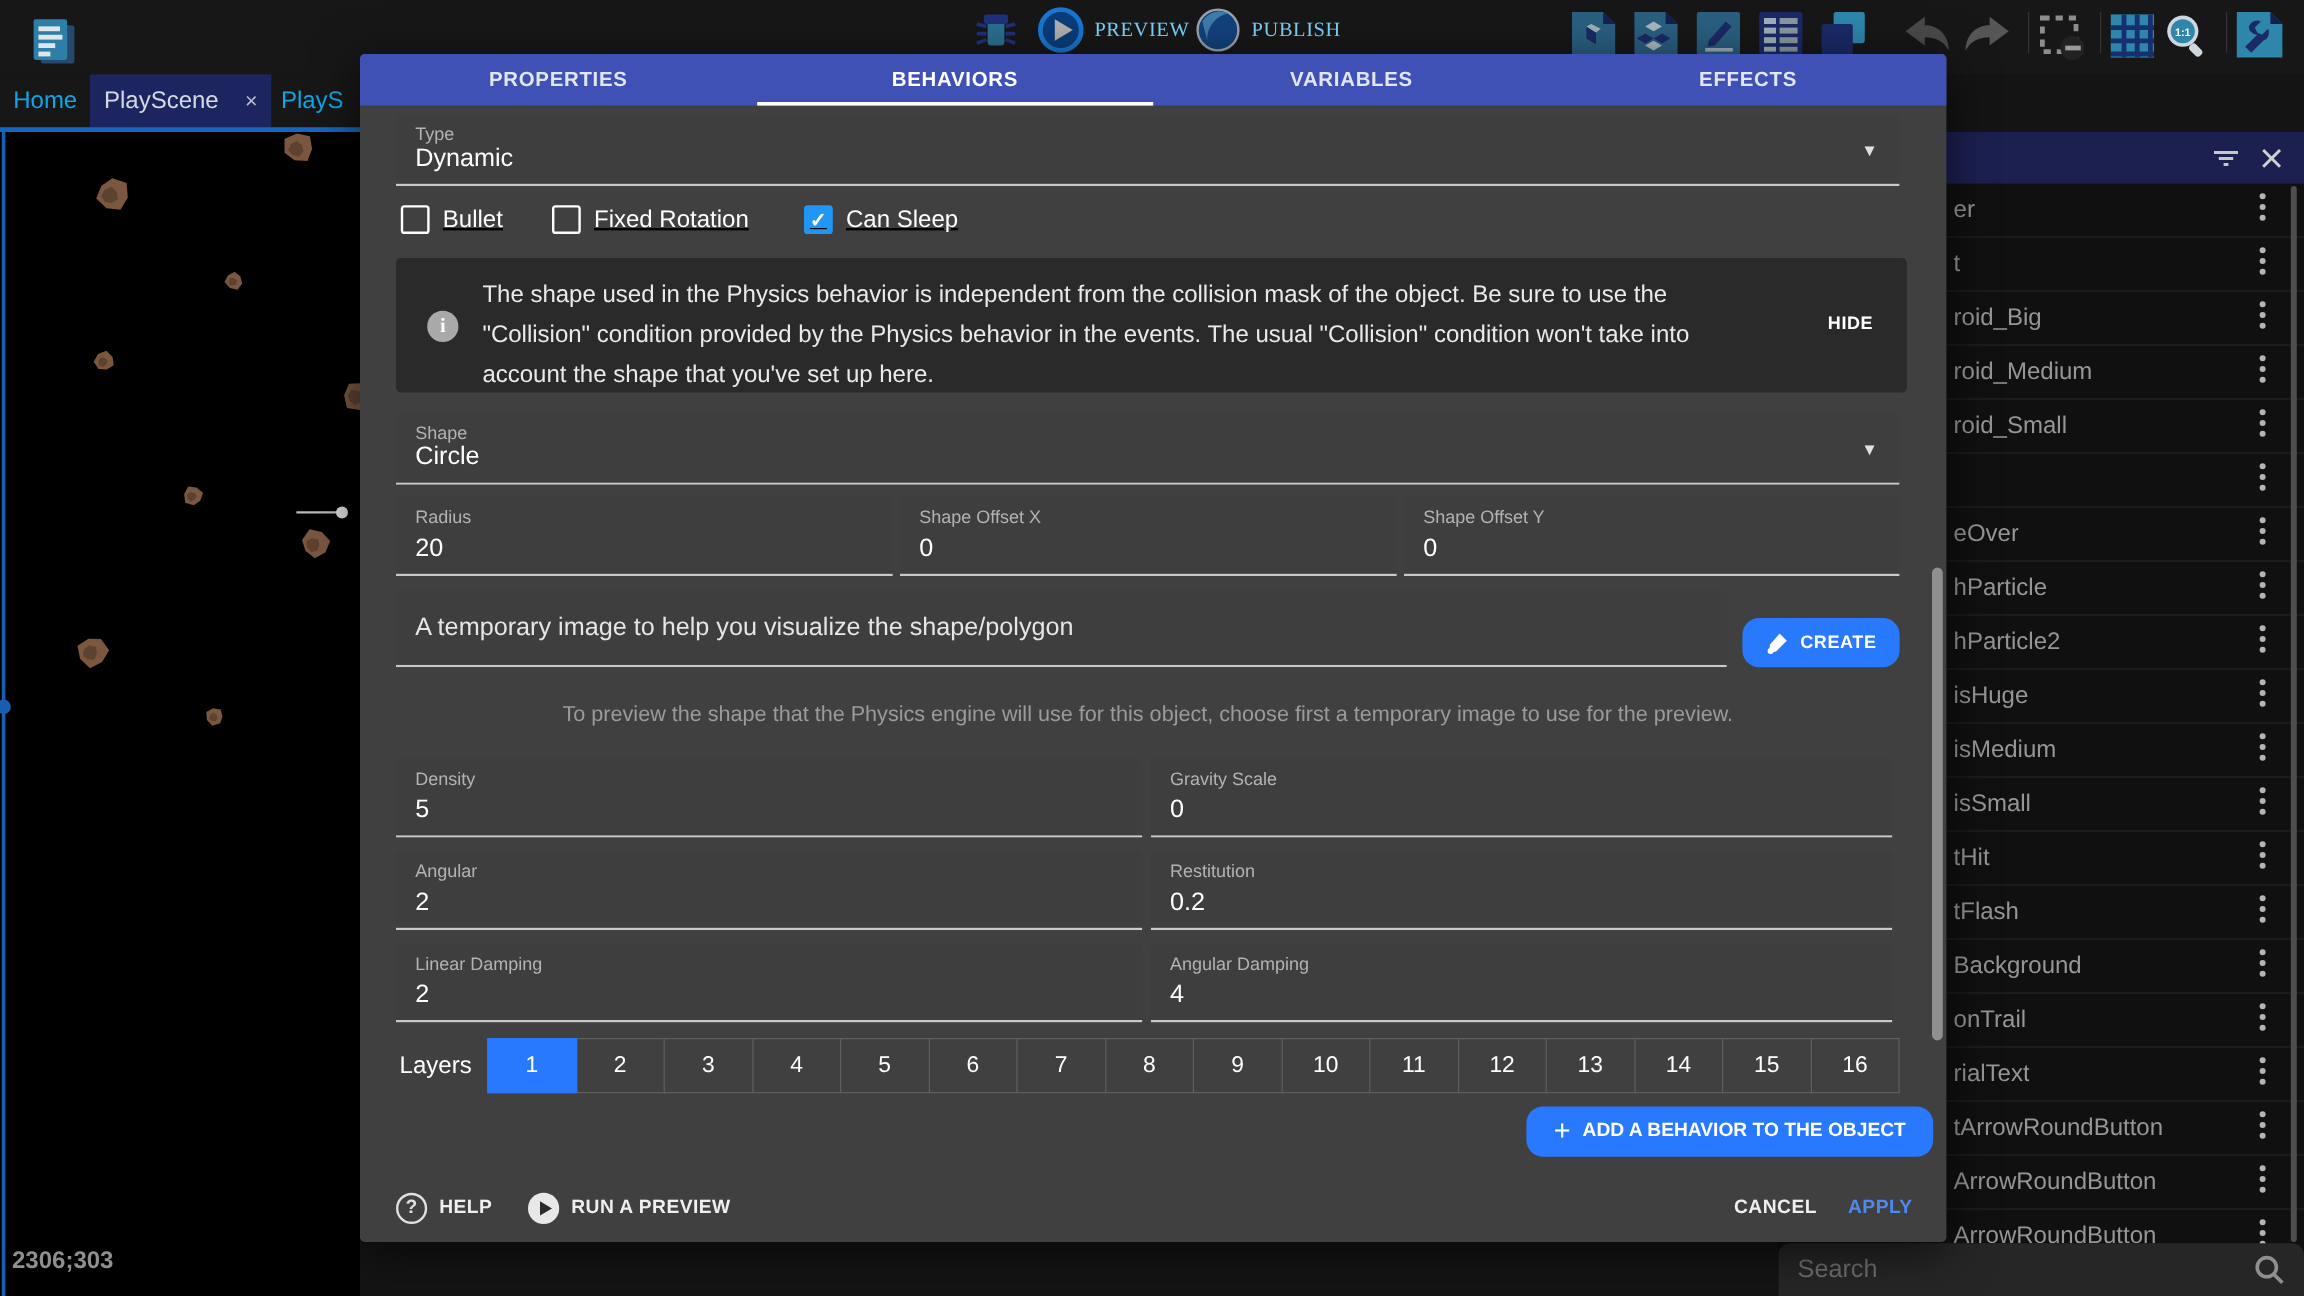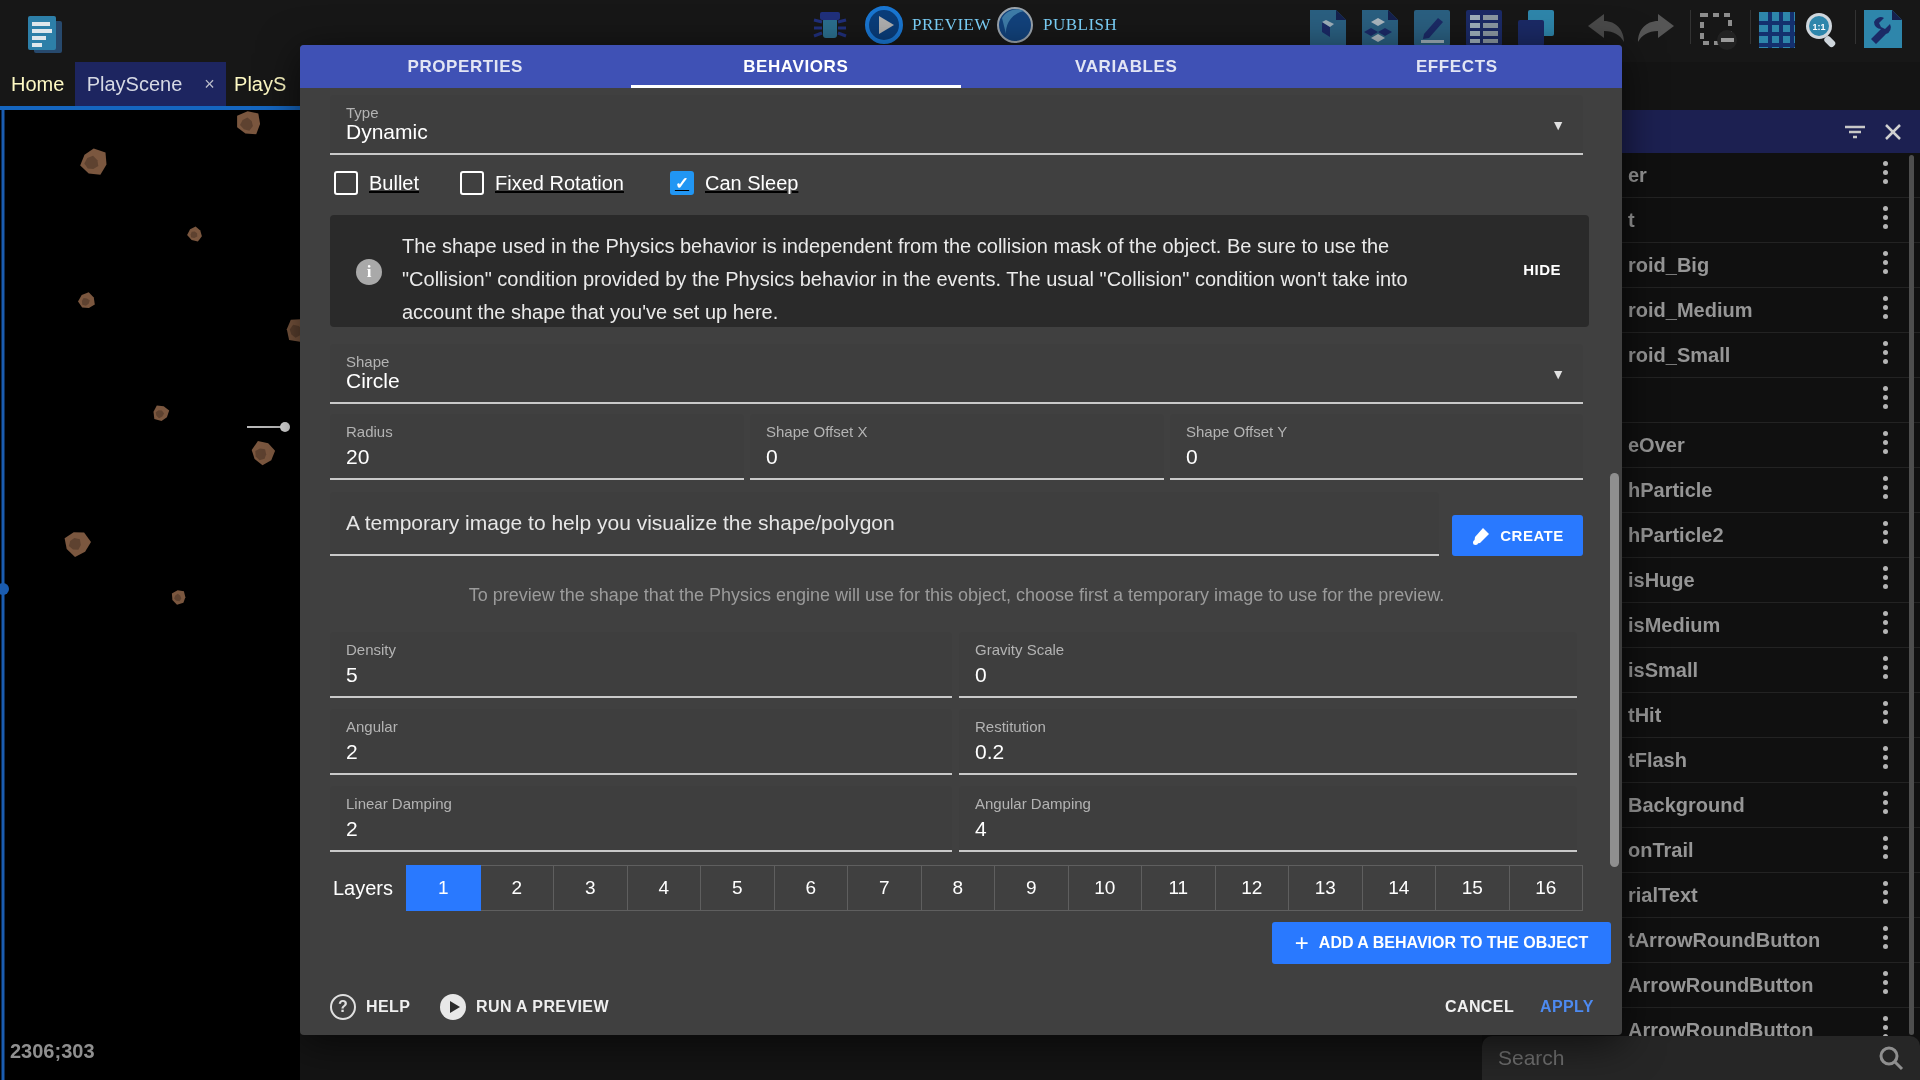--- a/index.html
+++ b/index.html
@@ -7,36 +7,36 @@
          font-family:"Liberation Sans",sans-serif;-webkit-font-smoothing:antialiased;}
   .abs{position:absolute;}
 
   
   .topbar{left:0;top:0;width:1920px;height:62px;background:#171717;}
   .tb-label{color:#7dd3fc;font-size:17px;letter-spacing:.5px;font-family:Liberation Serif, serif;}
   .tb-sep{width:1px;height:34px;background:#333;top:10px;}
 
   
   .tabstrip{left:0;top:62px;width:300px;height:48px;background:#171717;}
-  .etab{height:44px;display:flex;align-items:center;justify-content:center;font-size:20px;color:#fef9c3;}
+  .etab{height:44px;display:flex;align-items:center;justify-content:center;font-size:20px;color:#0ea5e9;}
   .etab.active{background:#1d2560;color:#d6d9e4;}
   .etab .x{margin-left:22px;color:#b9bcc9;font-size:18px;}
   .strip-underline{left:0;top:106px;width:300px;height:4px;background:#1566c0;}
 
   
   .scene{left:0;top:110px;width:300px;height:970px;background:#000;}
   .coords{left:10px;top:1040px;color:#8f8f8f;font-size:20px;font-weight:bold;}
 
   
   .panel{left:1482px;top:110px;width:438px;height:970px;background:#101010;}
   .panel-header{left:0;top:0;width:438px;height:43px;background:#1c2051;display:flex;align-items:center;justify-content:flex-end;}
   .ph-icon{margin-right:18px;}
   .panel-rows{left:0;top:43px;width:438px;}
   .prow{height:44px;border-bottom:1px solid #232323;display:flex;align-items:center;position:relative;}
-  .prow .nm{color:#969696;font-size:20px;margin-left:146px;white-space:nowrap;overflow:hidden;font-weight:bold;}
+  .prow .nm{color:#969696;font-size:20px;margin-left:146px;white-space:nowrap;overflow:hidden;}
   .prow .kebab{position:absolute;right:32px;top:8px;display:flex;flex-direction:column;gap:4px;}
   .kebab i{width:5px;height:5px;border-radius:50%;background:#b5b5b5;}
   .panel-scrollbar{left:427px;top:45px;width:5px;height:880px;background:#4e4e4e;border-radius:3px;}
   .searchbar{left:0;top:926px;width:438px;height:44px;background:#262626;border-radius:10px 10px 0 0;display:flex;align-items:center;}
   .searchbar .ph{color:#6f6f6f;font-size:21px;margin-left:16px;flex:1;}
 
   
   .dialog{left:300px;top:45px;width:1322px;height:990px;background:#404040;border-radius:4px;
           box-shadow:0 8px 40px rgba(0,0,0,.6);}
   .dtabs{left:0;top:0;width:1322px;height:43px;background:#3f51b5;border-radius:4px 4px 0 0;display:flex;}
@@ -57,21 +57,21 @@
   .cb-item .t{color:#fff;font-size:20px;margin-left:11px;}
 
   .infobox{background:#2a2a2a;border-radius:4px;}
   .info-icon{position:absolute;left:26px;top:44px;width:26px;height:26px;border-radius:50%;background:#a9a9a9;
              color:#fff;font-size:17px;font-weight:bold;display:flex;align-items:center;justify-content:center;font-family:"Liberation Serif",serif;}
   .infobox .txt{position:absolute;left:72px;top:15px;width:1060px;color:#eaeaea;font-size:20px;line-height:33px;}
   .hide-btn{position:absolute;right:28px;top:46px;color:#fff;font-size:15px;font-weight:bold;letter-spacing:.5px;}
 
   .note{color:#9b9b9b;font-size:18px;text-align:center;}
 
-  .blue-btn{background:#2979ff;border-radius:3px;color:#fff;display:flex;align-items:center;justify-content:center;font-weight:bold;}
+  .blue-btn{background:#2979ff;border-radius:14px;color:#fff;display:flex;align-items:center;justify-content:center;font-weight:bold;}
   .layer-cell{flex:1;display:flex;align-items:center;justify-content:center;color:#fff;font-size:19px;
               border:1px solid #5f5f5f;border-left:none;box-sizing:border-box;}
   .layer-cell:first-child{border-left:1px solid #5f5f5f;}
   .layer-cell.sel{background:#2979ff;border-color:#2979ff;}
 
   .foot-item{display:flex;align-items:center;color:#efefef;font-size:16px;font-weight:bold;letter-spacing:.4px;}
   .circle-ico{width:26px;height:26px;border-radius:50%;display:flex;align-items:center;justify-content:center;margin-right:10px;}
   .help-c{border:2px solid #e0e0e0;color:#e0e0e0;font-size:16px;font-weight:bold;box-sizing:border-box;}
   .play-c{background:#e8e8e8;}
   .play-c .tri{width:0;height:0;border-left:10px solid #2b2b2b;border-top:6px solid transparent;border-bottom:6px solid transparent;margin-left:3px;}

